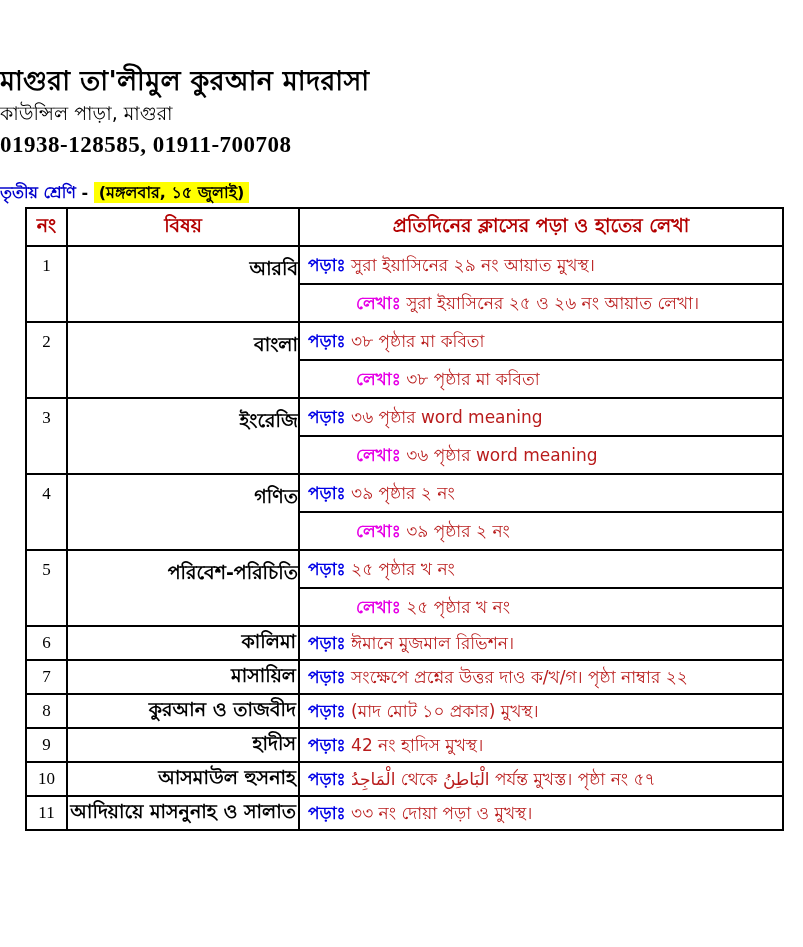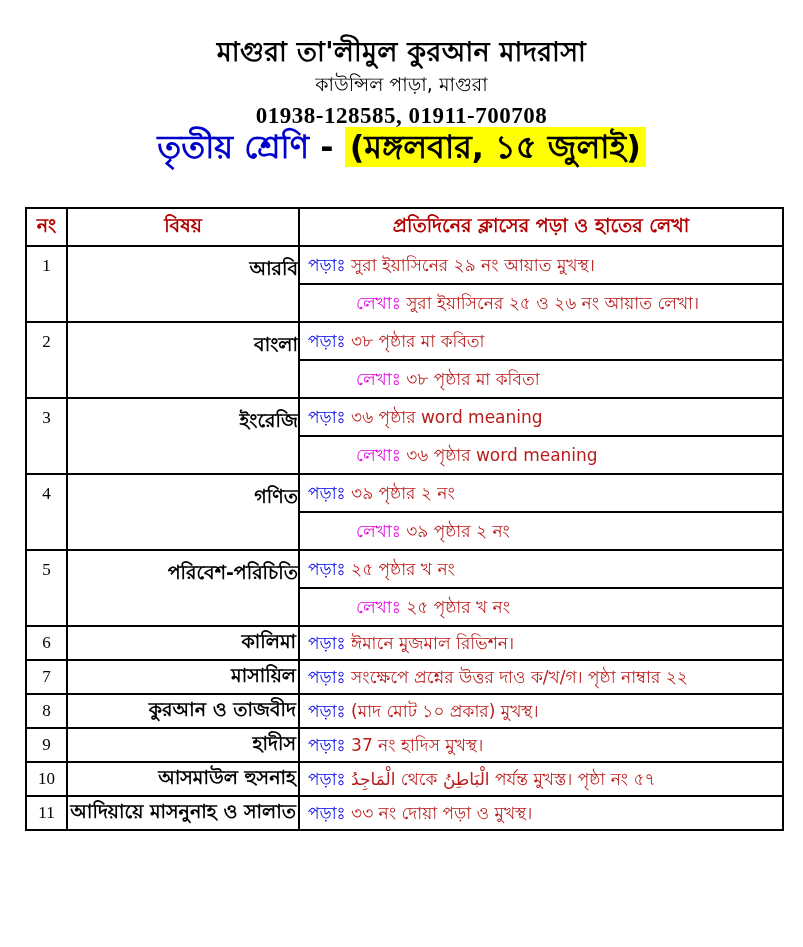--- a/index.html
+++ b/index.html
@@ -9,28 +9,28 @@
     --class-blue:#0000cc;
     --highlight-yellow:#ffff00;
     --line:#000;
   }
   *{box-sizing:border-box;margin:0;padding:0;}
   html,body{background:#fff;}
   .page{
     width:803px;height:947px;background:#fff;position:relative;
     font-family:"DejaVu Sans",sans-serif;color:#000;overflow:hidden;
   }
-  .doc-header{text-align:center;padding-top:35px;}
+  .doc-header{text-align:left;padding-top:64px;}
   .school-title{font-size:27px;font-weight:bold;line-height:34px;letter-spacing:.3px;}
   .school-address{font-size:19px;font-weight:normal;line-height:27px;margin-top:2px;}
   .phone-line{
     font-family:"Liberation Serif","DejaVu Serif",serif;
     font-size:23px;font-weight:bold;line-height:29px;margin-top:3px;letter-spacing:.5px;
   }
-  .class-line{font-size:32px;font-weight:bold;line-height:34px;margin-top:0;}
+  .class-line{font-size:16px;font-weight:bold;line-height:34px;margin-top:17px;}
   .class-name{color:var(--class-blue);}
   .class-sep{color:#000;}
   .class-date{background:var(--highlight-yellow);color:#000;padding:1px 5px;}
   table.doc-table{
     position:absolute;left:25px;top:207px;width:759px;
     border-collapse:collapse;table-layout:fixed;
   }
   .doc-table th,.doc-table td{border:2px solid var(--line);}
   .doc-table col.c-no{width:41px;}
   .doc-table col.c-subject{width:232px;}
@@ -48,21 +48,21 @@
   td.col-subject{
     font-size:19px;font-weight:bold;text-align:right;
     vertical-align:top;padding-top:7px;
   }
   tr.single td.col-subject{vertical-align:middle;padding-top:0;padding-left:2px;padding-right:2px;}
   td.col-entry{
     height:38px;font-size:17px;text-align:left;vertical-align:middle;
     padding:4px 6px 4px 8px;line-height:22px;white-space:nowrap;overflow:hidden;
   }
   tr.single td.col-entry{height:24px;}
-  .label{font-weight:normal;}
+  .label{font-weight:bold;}
   .label.pora{color:var(--pora-blue);}
   .label.lekha{color:var(--lekha-magenta);margin-left:48px;}
   .entry-text{color:#b91c1c;}
 </style>
 </head>
 <body>
 
 <div class="page">
 
   <div class="doc-header">
@@ -137,21 +137,21 @@
           <td class="col-entry"><span class="label pora">পড়াঃ</span> <span class="entry-text">সংক্ষেপে প্রশ্নের উত্তর দাও ক/খ/গ। পৃষ্ঠা নাম্বার ২২</span></td>
         </tr>
         <tr class="single">
           <td class="col-no" rowspan="1">8</td>
           <td class="col-subject" rowspan="1">কুরআন ও তাজবীদ</td>
           <td class="col-entry"><span class="label pora">পড়াঃ</span> <span class="entry-text">(মাদ মোট ১০ প্রকার) মুখস্থ।</span></td>
         </tr>
         <tr class="single">
           <td class="col-no" rowspan="1">9</td>
           <td class="col-subject" rowspan="1">হাদীস</td>
-          <td class="col-entry"><span class="label pora">পড়াঃ</span> <span class="entry-text">37 নং হাদিস মুখস্থ।</span></td>
+          <td class="col-entry"><span class="label pora">পড়াঃ</span> <span class="entry-text">42 নং হাদিস মুখস্থ।</span></td>
         </tr>
         <tr class="single">
           <td class="col-no" rowspan="1">10</td>
           <td class="col-subject" rowspan="1">আসমাউল হুসনাহ</td>
           <td class="col-entry"><span class="label pora">পড়াঃ</span> <span class="entry-text">الْمَاجِدُ থেকে الْبَاطِنُ পর্যন্ত মুখস্ত। পৃষ্ঠা নং ৫৭</span></td>
         </tr>
         <tr class="single">
           <td class="col-no" rowspan="1">11</td>
           <td class="col-subject" rowspan="1">আদিয়ায়ে মাসনুনাহ ও সালাত</td>
           <td class="col-entry"><span class="label pora">পড়াঃ</span> <span class="entry-text">৩৩ নং দোয়া পড়া ও মুখস্থ।</span></td>

